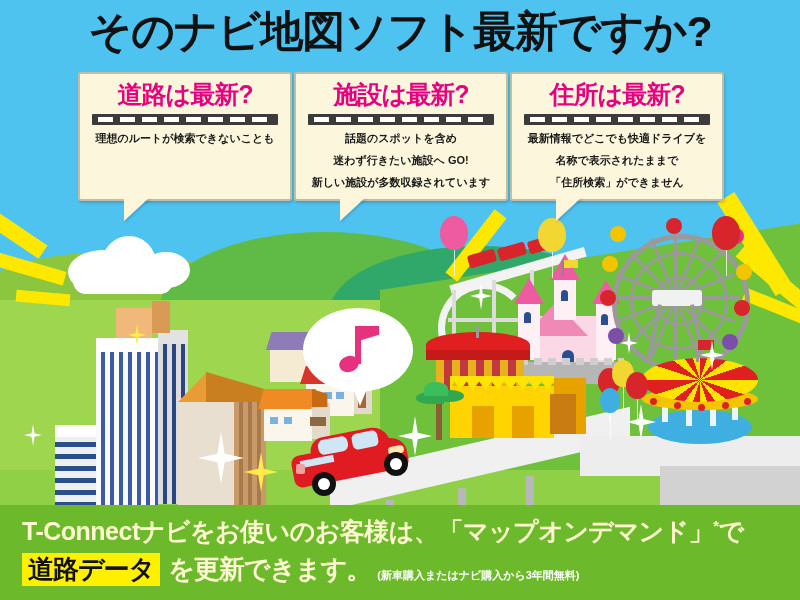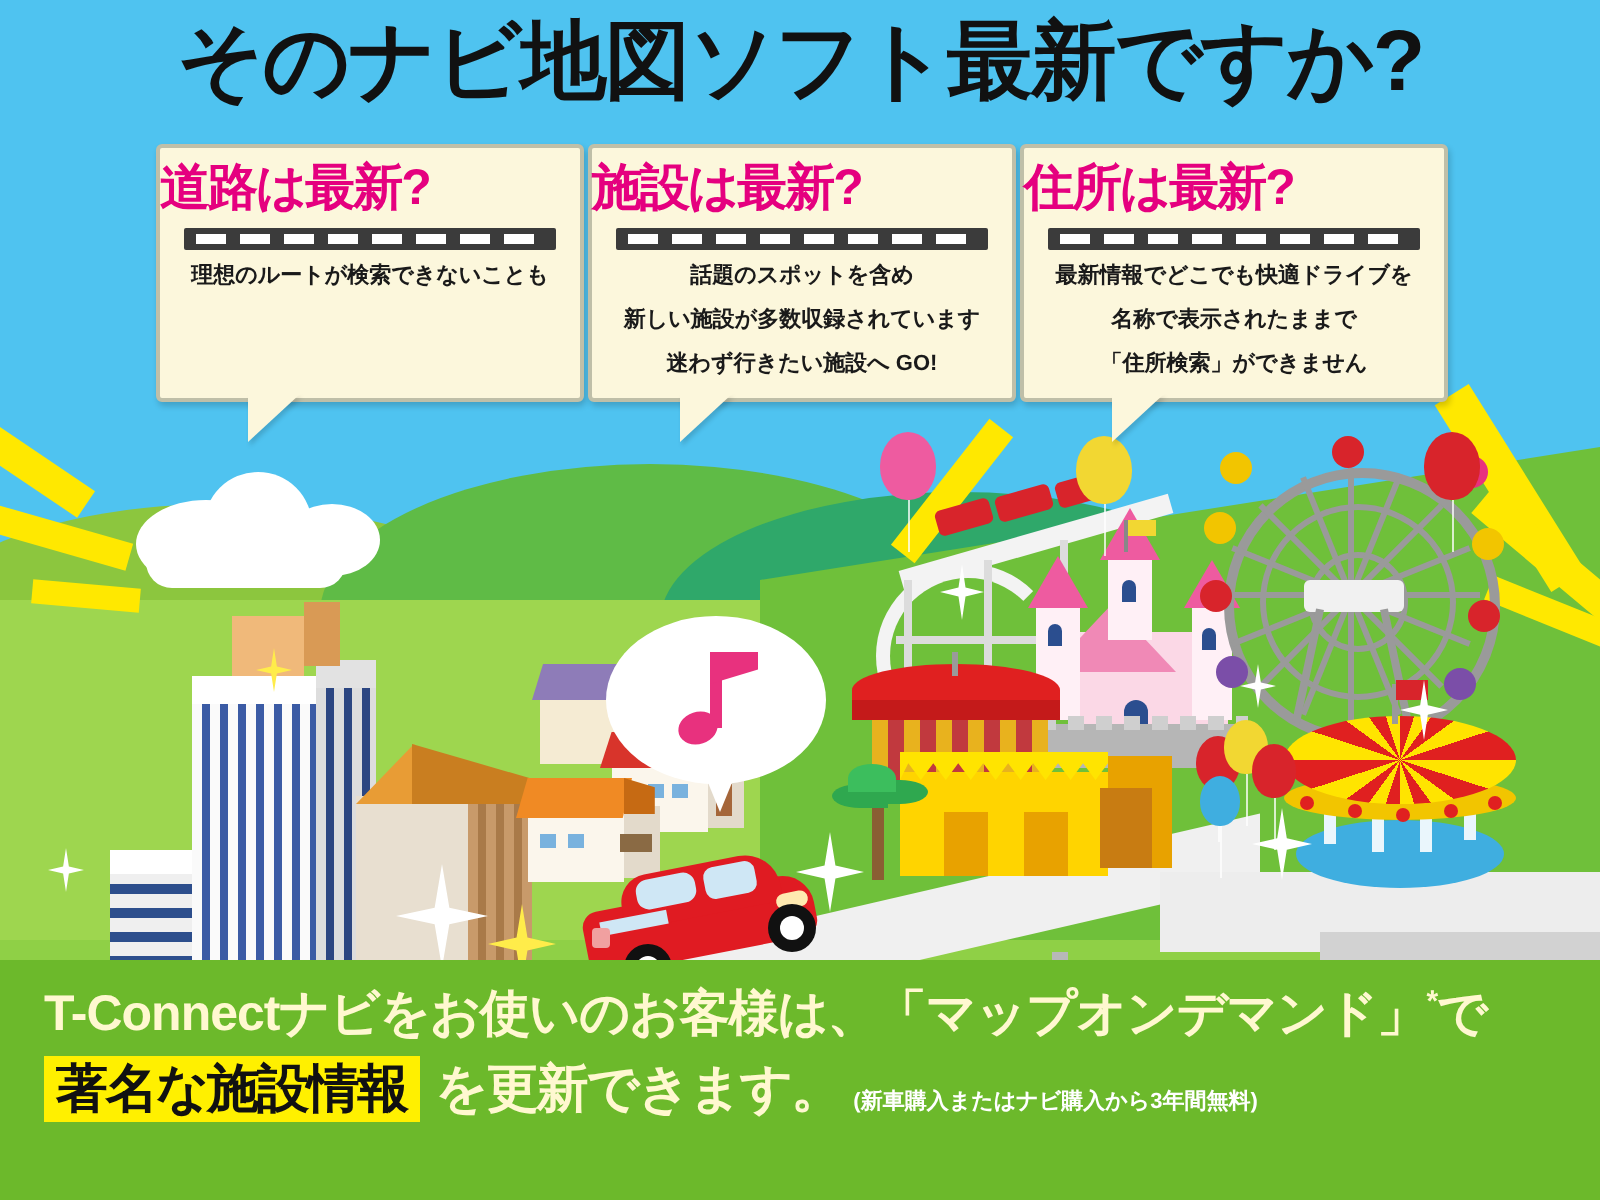--- a/index.html
+++ b/index.html
@@ -72,36 +72,36 @@
   }
   .panel .tail{
     position:absolute;left:44px;top:123px;width:0;height:0;
     border-left:0 solid transparent;border-right:26px solid transparent;
     border-top:24px solid #FCF7DC;filter:drop-shadow(1px 2px 1px rgba(0,0,0,.14));
   }
   .p1{left:78px;}
   .p2{left:294px;}
   .p3{left:510px;}
   .panel h3{
-    margin:8px 0 0;text-align:left;font-size:25px;font-weight:bold;
+    margin:8px 0 0;text-align:center;font-size:25px;font-weight:bold;
     color:#E5007F;line-height:1;letter-spacing:-1px;white-space:nowrap;
   }
   .roadbar{
     position:relative;margin:7px auto 0;width:186px;height:11px;
     background:#3B3B3B;border-radius:1px;
   }
   .roadbar i{position:absolute;top:3px;width:15px;height:5px;background:#FFFFFF;}
   .panel .body{
     margin:6px 6px 0;text-align:center;font-size:11px;color:#1A1A1A;
     line-height:1.45;font-weight:bold;white-space:nowrap;
   }
 
   
   .banner{
-    position:absolute;left:0;bottom:0;width:800px;height:120px;
+    position:absolute;left:0;bottom:0;width:800px;height:95px;
     background:#6CB92B;
   }
   .banner .line1{
     position:absolute;left:22px;top:10px;font-size:25px;font-weight:bold;
     color:#FFF8D0;white-space:nowrap;letter-spacing:-.5px;
   }
   .banner .line2{
     position:absolute;left:22px;top:47px;display:flex;align-items:center;
     white-space:nowrap;
   }
@@ -424,22 +424,22 @@
         <i style="left:6px"></i>
           <i style="left:28px"></i>
           <i style="left:50px"></i>
           <i style="left:72px"></i>
         <i style="left:94px"></i>
           <i style="left:116px"></i>
           <i style="left:138px"></i>
           <i style="left:160px"></i>
       </div>
       <div class="body">話題のスポットを含め</div>
+      <div class="body">迷わず行きたい施設へ GO!</div>
       <div class="body">新しい施設が多数収録されています</div>
-      <div class="body">迷わず行きたい施設へ GO!</div>
       <div class="tail"></div>
     </div>
 
     <div class="panel p3">
       <h3>住所は最新?</h3>
       <div class="roadbar">
         <i style="left:6px"></i>
           <i style="left:28px"></i>
           <i style="left:50px"></i>
           <i style="left:72px"></i>
@@ -453,19 +453,19 @@
       <div class="body">「住所検索」ができません</div>
       <div class="tail"></div>
     </div>
   </div>
 
   <div class="banner">
     <div class="line1">
       <span>T-Connectナビをお使いのお客様は、「マップオンデマンド」</span><span class="star">*</span><span>で</span>
     </div>
     <div class="line2">
-      <span class="hl">著名な施設情報</span>
+      <span class="hl">道路データ</span>
       <span class="tail2">を更新できます。</span>
       <span class="note">(新車購入またはナビ購入から3年間無料)</span>
     </div>
   </div>
 
 </div>
 
 </body></html>

